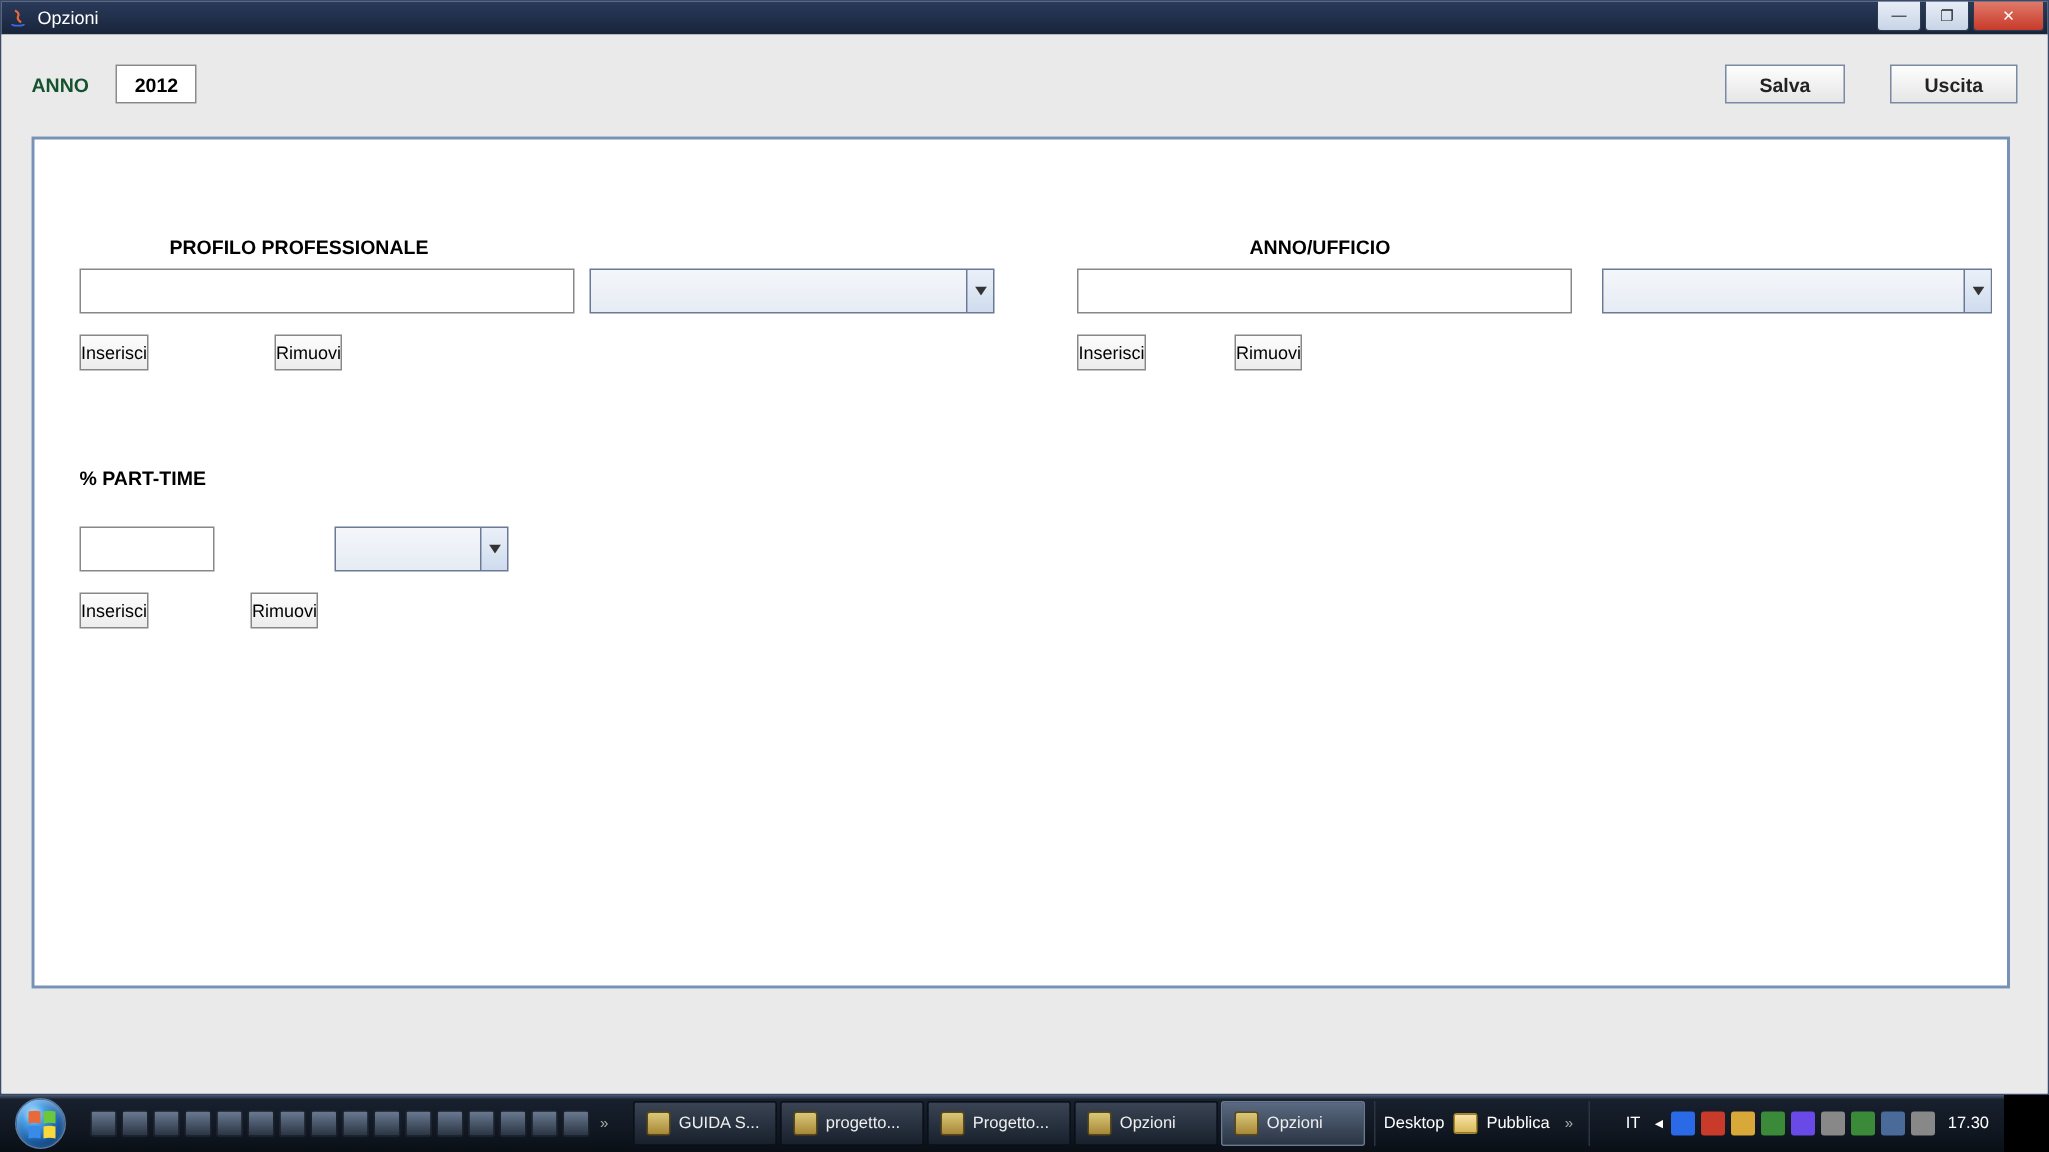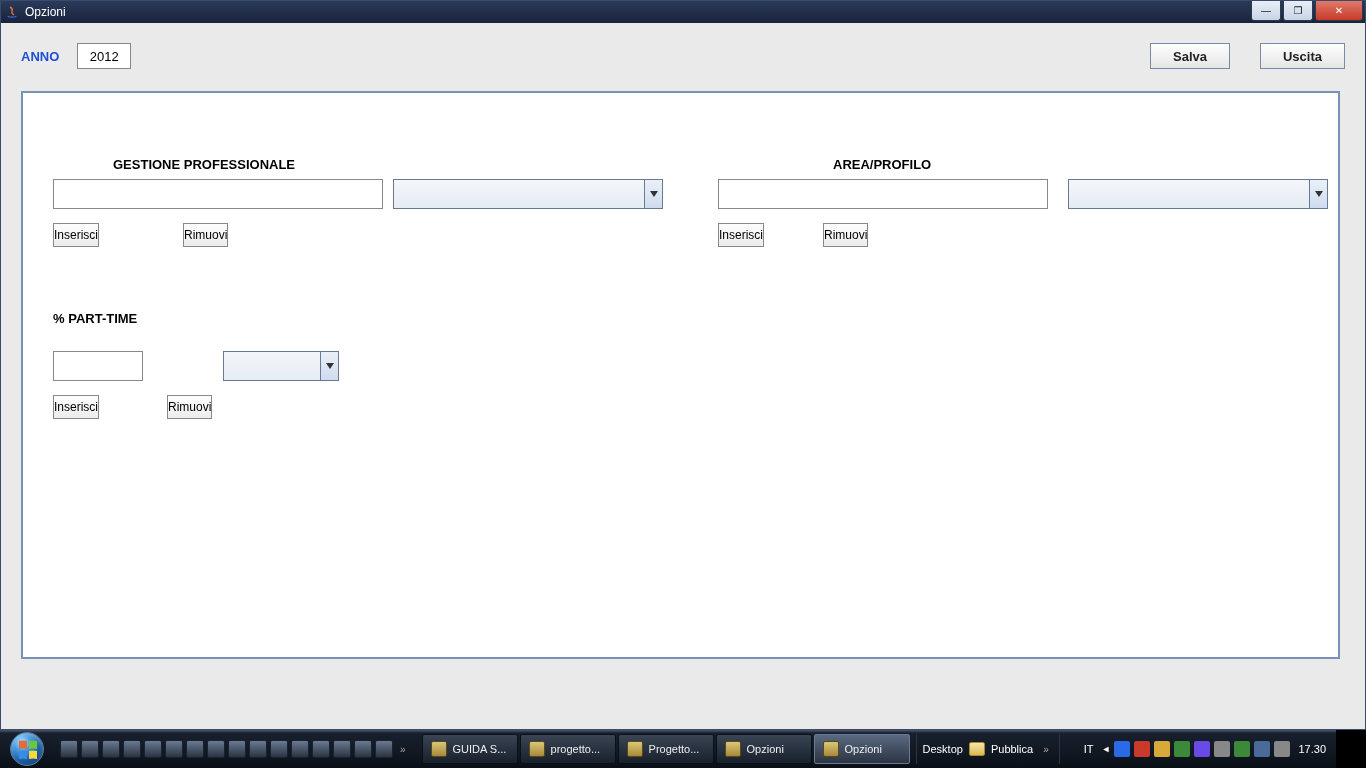--- a/index.html
+++ b/index.html
@@ -9,22 +9,22 @@
   .win { position: absolute; left: 0; top: 0; width: 1366px; height: 730px; background: #eaeaea; border: 1px solid #3a4a6a; }
   .titlebar { height: 22px; background: linear-gradient(#2a3a5a,#18243a); display: flex; align-items: center; color: #fff; font-size: 12px; }
   .titlebar .app-icon { width: 16px; height: 16px; margin: 0 4px 0 4px; display: inline-flex; align-items: center; justify-content: center; }
   .titlebar .title { flex: 1; }
   .winbtns { display: flex; height: 20px; margin-top: -2px; }
   .winbtn { width: 30px; height: 20px; margin-left: 0; border: 1px solid #2a3a50; border-top: none; background: linear-gradient(#e8eef7,#c8d4e6); display: flex; align-items: center; justify-content: center; font-size: 10px; color: #222; border-radius: 0 0 3px 3px; margin-right: 2px; cursor: default; }
   .winbtn.close { background: linear-gradient(#e07a6a,#c83a2a); color: #fff; width: 48px; }
   
   .client { position: absolute; left: 0; top: 22px; right: 0; bottom: 0; background: #eaeaea; }
   .toprow { display: flex; align-items: center; padding: 20px 20px 0 20px; }
-  .anno-label { font-size: 13px; font-weight: bold; color: #1d4ed8; margin-right: 18px; }
-  .anno-input { width: 54px; height: 26px; border: 1px solid #888; background: #fff; text-align: center; font-size: 13px; font-weight: normal; }
+  .anno-label { font-size: 13px; font-weight: bold; color: #14532d; margin-right: 18px; }
+  .anno-input { width: 54px; height: 26px; border: 1px solid #888; background: #fff; text-align: center; font-size: 13px; font-weight: bold; }
   .toprow-spacer { flex: 1; }
   .stdbtn { height: 26px; padding: 0 22px; background: linear-gradient(#fdfdfd,#e6e6e6); border: 1px solid #7a8aa4; font-size: 13px; font-weight: bold; color: #222; cursor: default; margin-left: 30px; }
   .panel-frame { position: absolute; left: 20px; right: 25px; top: 68px; bottom: 70px; border: 2px solid #7792b6; background: #fff; }
   
   .tabs { position: absolute; left: 6px; top: -1px; display: flex; height: 24px; }
   .tab { height: 24px; padding: 0 12px; border: 1px solid #7792b6; background: #eef2f8; font-size: 13px; font-weight: bold; color: #222; display: flex; align-items: center; margin-right: 0; cursor: default; }
   .tab.inactive { background: #eef2f8; }
   .tab.active { background: #cfe0f4; border-bottom: 1px solid #cfe0f4; }
   .tab-body { position: absolute; left: 10px; right: 10px; top: 26px; bottom: 10px; background: #fff; }
   .section-label { font-size: 13px; font-weight: bold; color: #000; }
@@ -86,34 +86,34 @@
         <button class="stdbtn">Salva</button>
         <button class="stdbtn">Uscita</button>
       </div>
 
       <div class="panel-frame">
         <div class="tabs">
         </div>
 
         <div class="tab-body">
 
-          <div style="position:absolute; left:80px; top:38px;" class="section-label">GESTIONE PROFESSIONALE</div>
+          <div style="position:absolute; left:80px; top:38px;" class="section-label">PROFILO PROFESSIONALE</div>
           <input class="txtin" style="position: absolute; left: 20px; top: 60px; width: 330px;" value="">
           <div class="combo" style="position:absolute; left:360px; top:60px; width:270px;">
             <span></span>
             <span class="arrow">
                 <svg width="8" height="6">
                   <path d="M0 0 L8 0 L4 6 Z" fill="#333"></path>
                 </svg>
               </span>
           </div>
           <button class="smallbtn" style="position:absolute; left:20px; top:104px;">Inserisci</button>
           <button class="smallbtn" style="position:absolute; left:150px; top:104px;">Rimuovi</button>
 
-          <div style="position:absolute; left:800px; top:38px;" class="section-label">AREA/PROFILO</div>
+          <div style="position:absolute; left:800px; top:38px;" class="section-label">ANNO/UFFICIO</div>
           <input class="txtin" style="position: absolute; left: 685px; top: 60px; width: 330px;" value="">
           <div class="combo" style="position:absolute; left:1035px; top:60px; width:260px;">
             <span></span>
             <span class="arrow">
                 <svg width="8" height="6">
                   <path d="M0 0 L8 0 L4 6 Z" fill="#333"></path>
                 </svg>
               </span>
           </div>
           <button class="smallbtn" style="position:absolute; left:685px; top:104px;">Inserisci</button>

